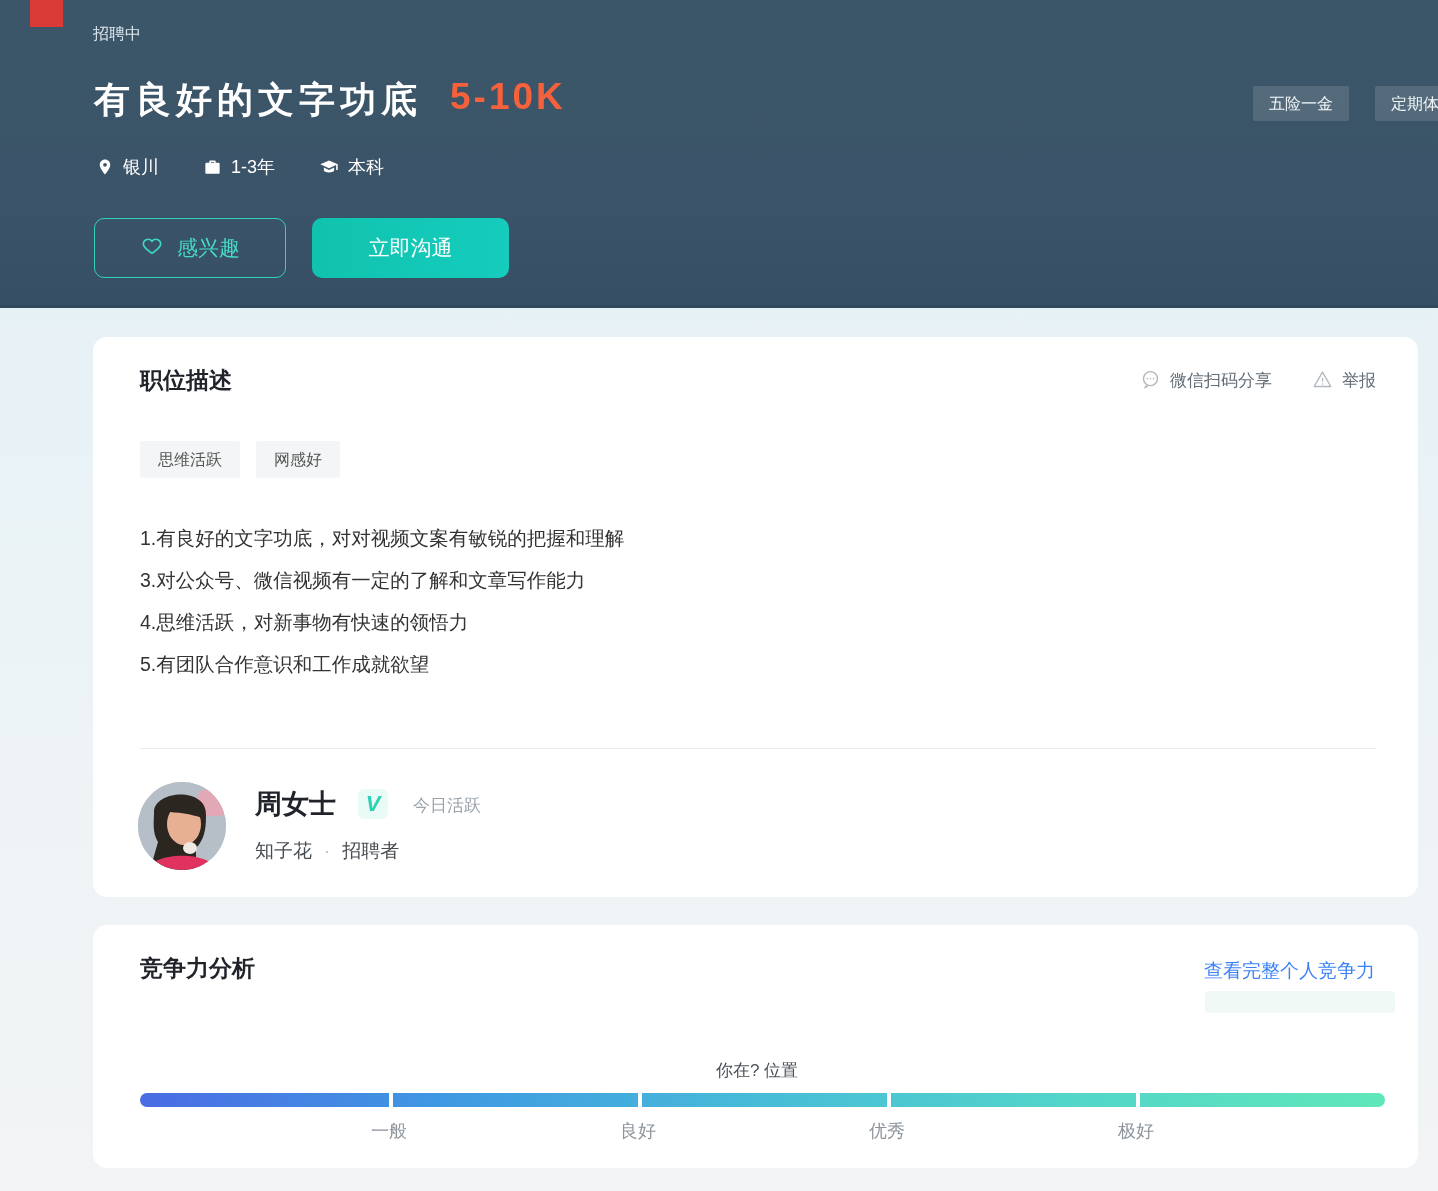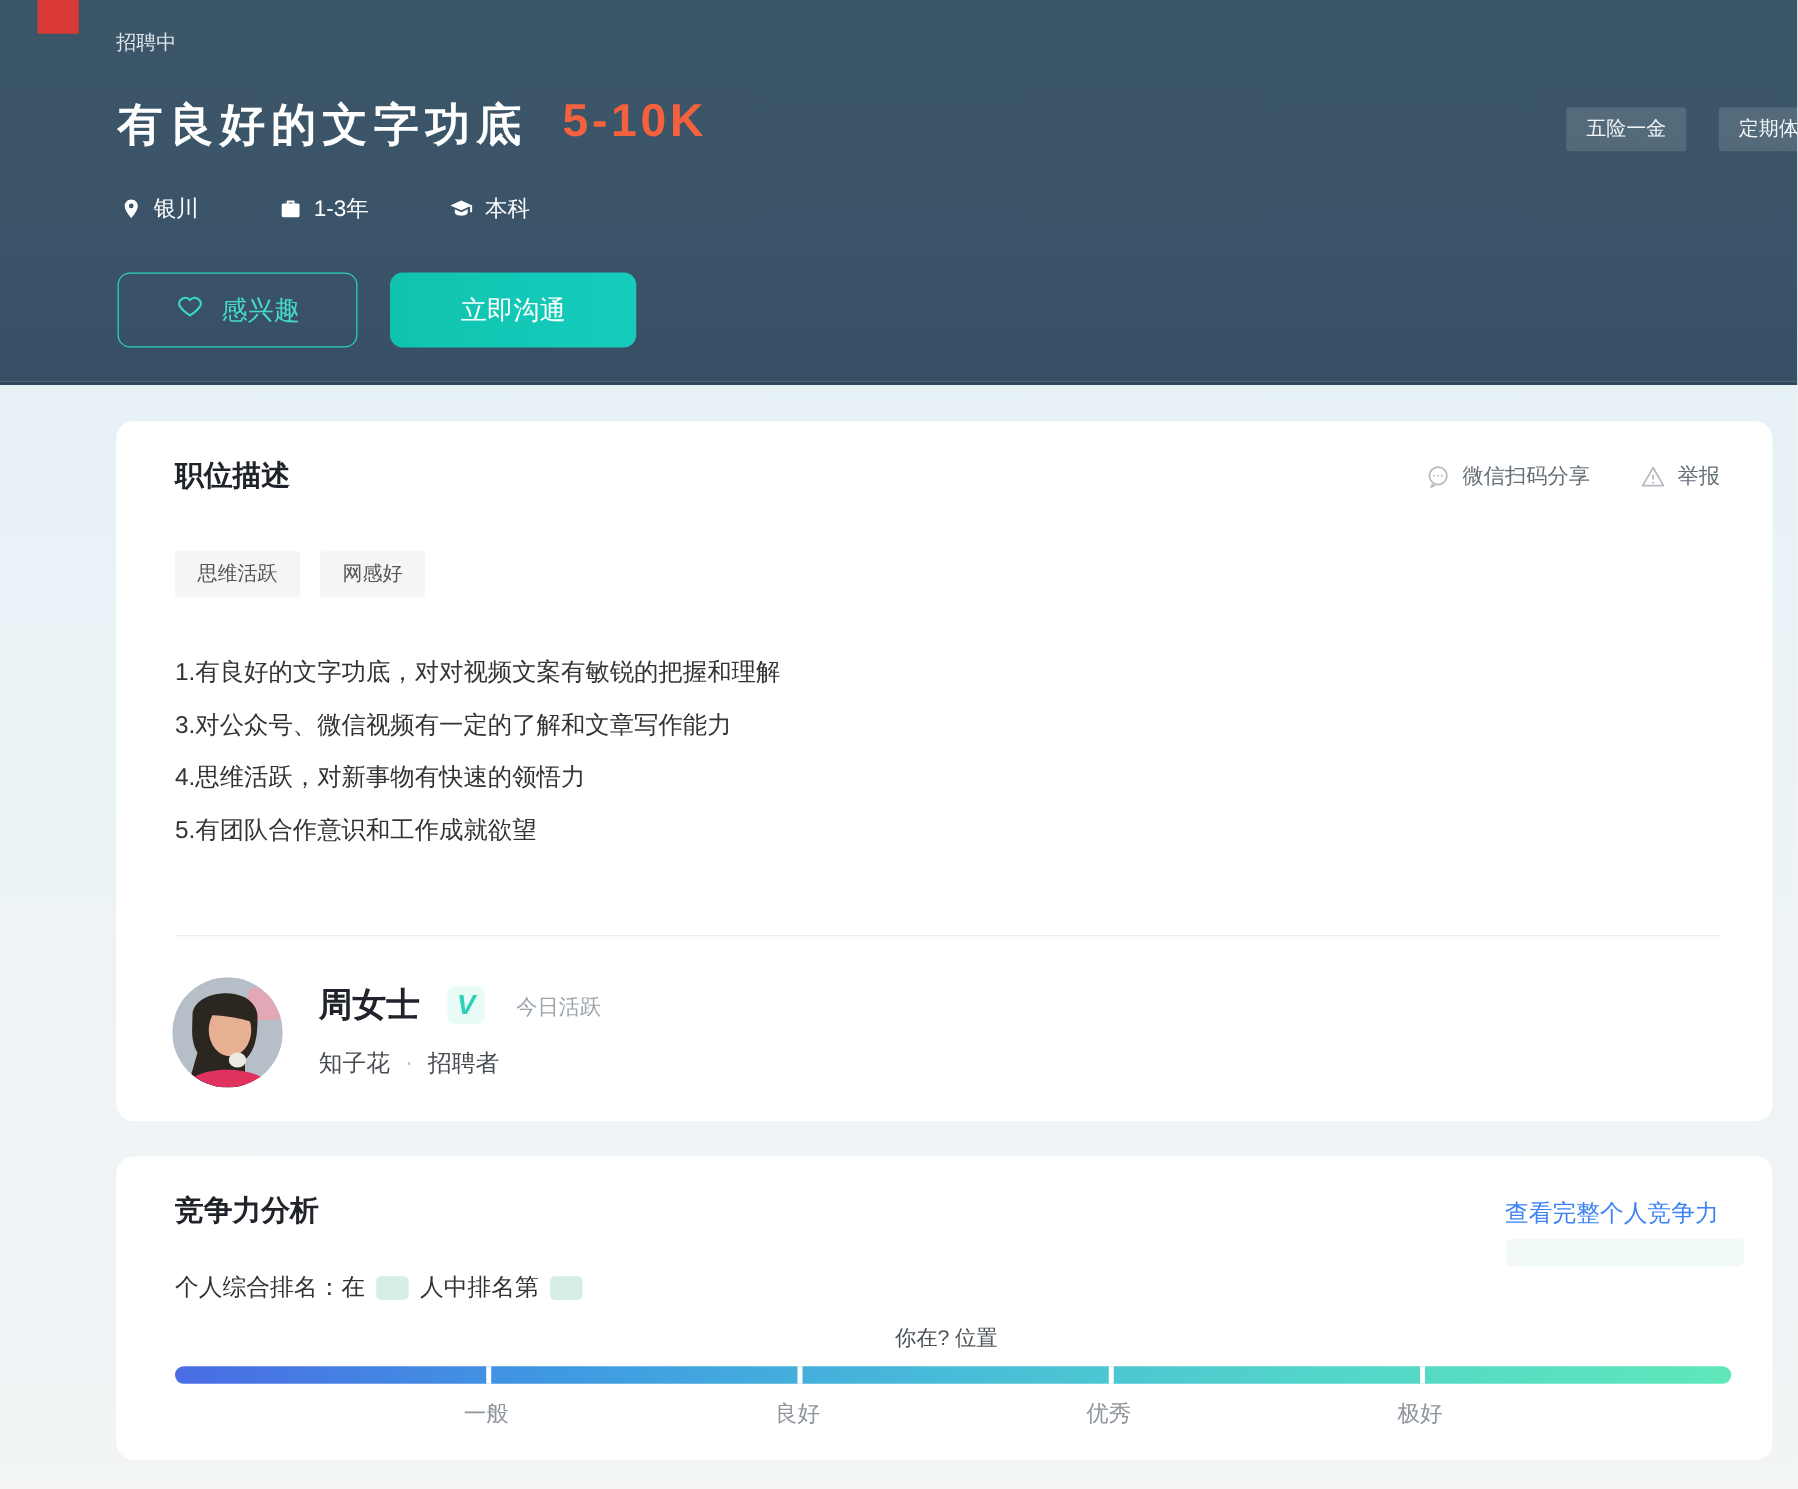--- a/index.html
+++ b/index.html
@@ -11,42 +11,42 @@
   
   .header { position:absolute; left:0; top:0; width:1438px; height:308px;
             background:linear-gradient(180deg,#3c5669 0%,#3a5368 70%,#364f64 100%);
             border-bottom:3px solid #31495c; }
   .red-marker { position:absolute; left:30px; top:0; width:33px; height:27px; background:#d93a35; }
   .hd-status { position:absolute; left:93px; top:24px; font-size:16px; color:#dde6ed; }
   .hd-title { position:absolute; left:94px; top:76px; font-size:36px; font-weight:bold;
               color:#ffffff; letter-spacing:5px; }
   .hd-salary { position:absolute; left:450px; top:76px; font-size:37px; font-weight:bold;
                color:#f4613c; letter-spacing:3px; }
-  .meta-row { position:absolute; left:96px; top:155px; display:flex; gap:64px; align-items:center; }
+  .meta-row { position:absolute; left:96px; top:155px; display:flex; gap:44px; align-items:center; }
   .meta-item { display:flex; align-items:center; gap:9px; color:#fff; font-size:18px; }
   .meta-item svg { display:block; }
   .btn-row { position:absolute; left:94px; top:218px; display:flex; gap:26px; }
   .btn-interested { width:192px; height:60px; border:1.5px solid #2fd2bc; border-radius:10px;
                     background:transparent; color:#45dbc5; font-size:21px;
                     display:flex; align-items:center; justify-content:center; gap:13px; cursor:pointer; }
   .btn-chat { width:197px; height:60px; border:none; border-radius:10px;
               background:linear-gradient(90deg,#10c3ae,#15ccbd); color:#fff; font-size:21px;
               display:flex; align-items:center; justify-content:center; cursor:pointer; }
   .benefit-tags { position:absolute; left:1253px; top:86px; display:flex; gap:26px; }
   .benefit-chip { height:35px; line-height:35px; padding:0 16px; white-space:nowrap;
                   background:rgba(255,255,255,.13); color:#f2f6f8; font-size:16px; border-radius:2px; }
 
   
   .card { position:absolute; left:93px; width:1325px; background:#fff; border-radius:14px; }
   .card-job { top:337px; height:560px; }
   .card-comp { top:925px; height:243px; }
   .card-h { position:absolute; left:47px; top:28px; font-size:23px; font-weight:bold; color:#20242a; }
 
   .job-actions { position:absolute; right:42px; top:32px; display:flex; gap:40px; align-items:center; }
-  .job-action { display:flex; align-items:flex-end; gap:9px; color:#646e77; font-size:17px; cursor:pointer; }
+  .job-action { display:flex; align-items:flex-start; gap:9px; color:#646e77; font-size:17px; cursor:pointer; }
   .job-action svg { display:block; }
 
   .jobtags { position:absolute; left:47px; top:104px; display:flex; gap:16px; }
   .jobtag { background:#f4f5f6; color:#555; font-size:16px; padding:0 18px; height:37px;
             line-height:37px; border-radius:3px; white-space:nowrap; }
 
   .desc { position:absolute; left:47px; top:180px; width:1150px; }
   .desc-line { font-size:19.5px; color:#333; line-height:42px; }
 
   .divider { position:absolute; left:47px; right:42px; top:411px; height:1px; background:#ececec; }
@@ -202,26 +202,20 @@
       <span class="r-dot">·</span>
       <span>招聘者</span>
     </div>
   </div>
 
   <div class="card card-comp">
     <div class="card-h">竞争力分析</div>
     <div class="faint-rect"></div>
     <div class="comp-link">查看完整个人竞争力</div>
 
-    <div class="ranking">
-      <span>个人综合排名：在</span>
-      <span class="blur-chip"></span>
-      <span>人中排名第</span>
-      <span class="blur-chip"></span>
-    </div>
 
     <div class="pos-label">你在? 位置</div>
 
     <div class="bar">
       <div class="bar-gap"></div>
       <div class="bar-gap"></div>
       <div class="bar-gap"></div>
       <div class="bar-gap"></div>
     </div>
 

